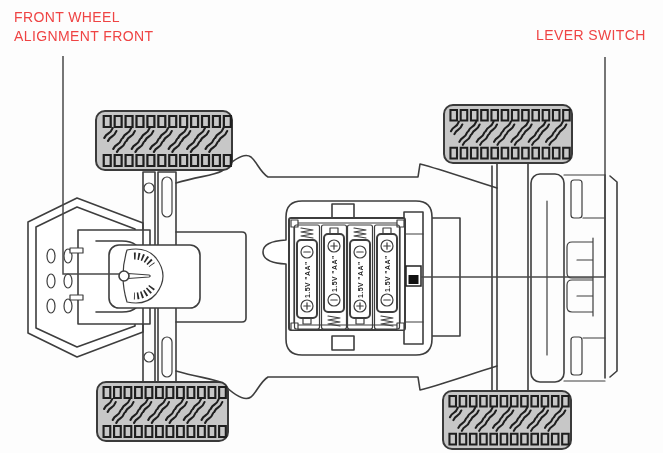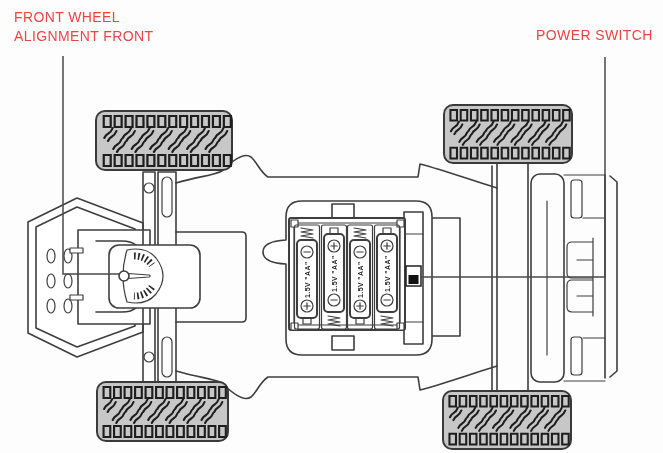--- a/index.html
+++ b/index.html
@@ -156,15 +156,15 @@
 
     <path class="leader" d="M63 56 V274 H119"></path>
     <path class="leader" d="M421 277 H605 V57"></path>
   </svg>
 
   <div class="callout" id="front-label">
     <span>FRONT WHEEL</span>
     <span>ALIGNMENT FRONT</span>
   </div>
   <div class="callout" id="power-label">
-    <span>POWER SWITCH</span>
+    <span>LEVER SWITCH</span>
   </div>
 </div>
 
 </body></html>

